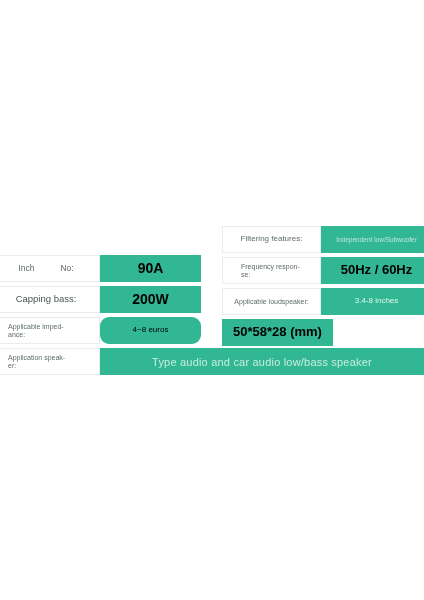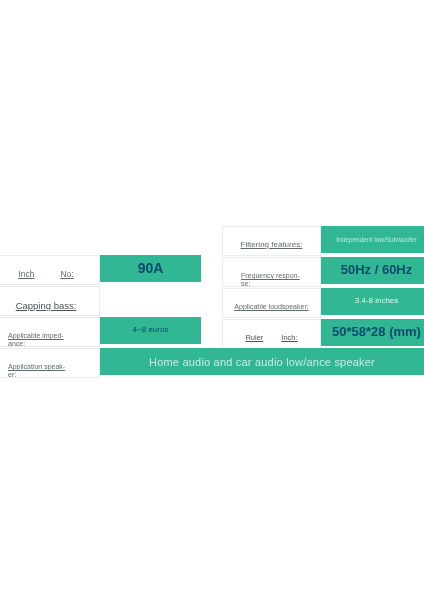--- a/index.html
+++ b/index.html
@@ -30,37 +30,36 @@
     display: flex;
     align-items: stretch;
     box-sizing: border-box;
   }
 
   .label-cell {
     background: #ffffff;
     border: 1px solid #e9eced;
     box-sizing: border-box;
     display: flex;
-    align-items: flex-start;
+    align-items: center;
     justify-content: center;
     color: #5f6b6d;
     text-align: center;
     line-height: 1.12;
-    padding: 14px 4px;
-    overflow: hidden;
-    text-decoration: underline;
+    padding: 2px 4px;
+    overflow: hidden;
   }
 
   .value-cell {
     background: #31b794;
     box-sizing: border-box;
     display: flex;
     align-items: center;
     justify-content: center;
-    color: #0c4a6e;
+    color: #000000;
     text-align: center;
     line-height: 1.1;
     padding: 2px 4px;
     overflow: hidden;
   }
 
   
   .label-split {
     display: flex;
     align-items: center;
@@ -82,21 +81,21 @@
   #row-capping .label-cell { width: 108px; font-size: 9.5px; color: #4a5355; }
   #row-capping .value-cell { width: 101px; font-size: 14px; font-weight: bold; }
 
   #row-impedance {
     left: -8px; top: 317px; width: 209px; height: 27px;
   }
   #row-impedance .label-cell {
     width: 108px; font-size: 7px;
     justify-content: flex-start; text-align: left; padding-left: 15px;
   }
-  #row-impedance .value-cell { width: 101px; font-size: 8px; }
+  #row-impedance .value-cell { width: 101px; font-size: 8px; border-radius: 9px; }
 
   #row-application {
     left: -8px; top: 348px; width: 209px; height: 27px;
   }
   #row-application .label-cell {
     width: 108px; font-size: 7px;
     justify-content: flex-start; text-align: left; padding-left: 15px;
   }
   #row-application .value-cell { width: 101px; }
 
@@ -175,26 +174,20 @@
   <div class="spec-row" id="row-loudspeaker">
     <div class="label-cell">
       <span class="nowrap">Applicable loudspeaker:</span>
     </div>
     <div class="value-cell">
       <span class="nowrap">3.4-8 inches</span>
     </div>
   </div>
 
   <div class="spec-row" id="row-ruler">
-    <div class="label-cell">
-      <span class="label-split">
-        <span class="nowrap">Ruler</span>
-        <span class="nowrap">Inch:</span>
-      </span>
-    </div>
     <div class="value-cell">
       <span class="nowrap">50*58*28 (mm)</span>
     </div>
   </div>
 
   <div class="spec-row" id="row-type">
     <div class="label-cell">
       <span class="label-split">
         <span class="nowrap">Inch</span>
         <span class="nowrap">No:</span>
@@ -202,35 +195,38 @@
     </div>
     <div class="value-cell">
       <span class="nowrap">90A</span>
     </div>
   </div>
 
   <div class="spec-row" id="row-capping">
     <div class="label-cell">
       <span class="nowrap">Capping bass:</span>
     </div>
+    <div class="value-cell">
+      <span class="nowrap">200W</span>
+    </div>
   </div>
 
   <div class="spec-row" id="row-impedance">
     <div class="label-cell">
       <span><span>Applicable imped-</span><br><span>ance:</span></span>
     </div>
     <div class="value-cell">
       <span class="nowrap">4~8 euros</span>
     </div>
   </div>
 
   <div class="spec-row" id="row-application">
     <div class="label-cell">
       <span><span>Application speak-</span><br><span>er:</span></span>
     </div>
     <div class="value-cell"></div>
   </div>
 
   <div id="banner-speaker">
-    <span class="nowrap">Home audio and car audio low/ance speaker</span>
+    <span class="nowrap">Type audio and car audio low/bass speaker</span>
   </div>
 
 </div>
 
 </body></html>

